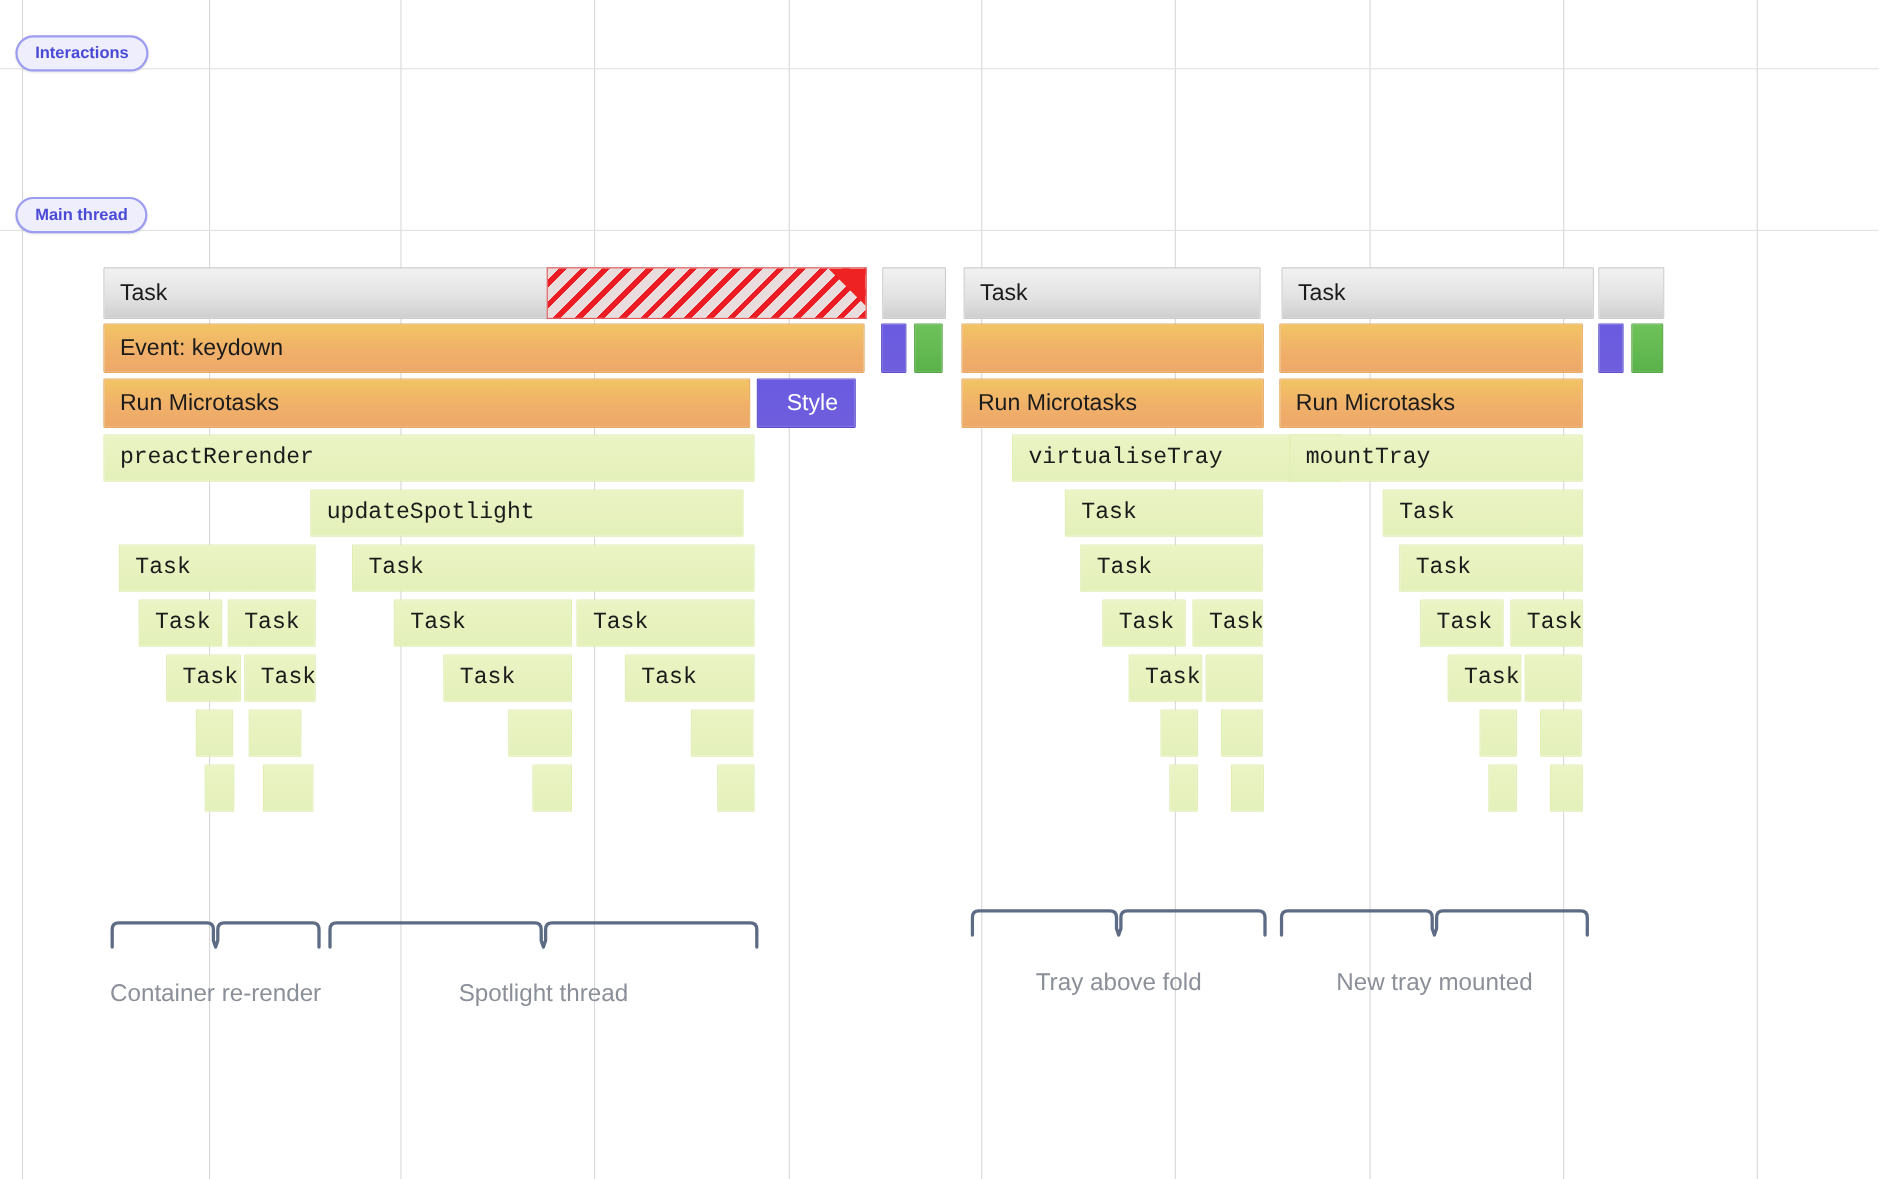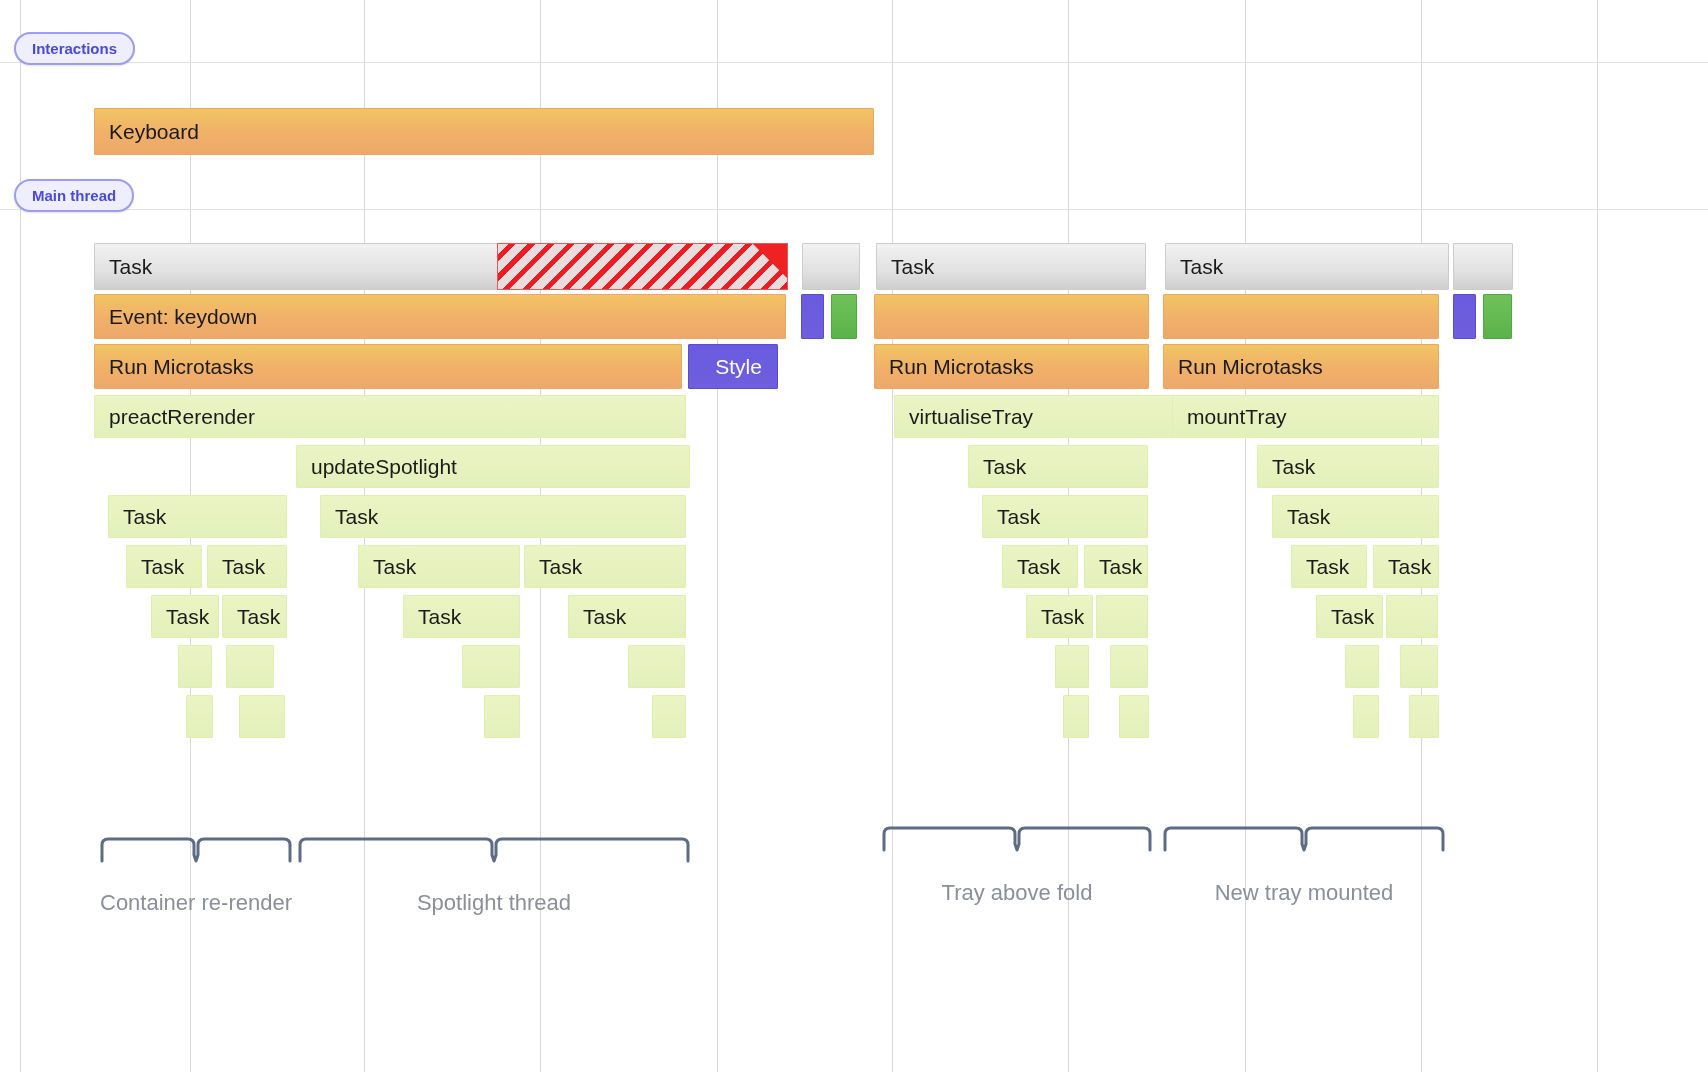--- a/index.html
+++ b/index.html
@@ -67,20 +67,21 @@
     background: linear-gradient(to bottom, #f2c464 0%, #f0b069 55%, #eda86a 100%);
     border: 1px solid #e8a961;
   }
   .bar.gray {
     background: linear-gradient(to bottom, #f2f2f2 0%, #e1e1e1 60%, #cfcfcf 100%);
     border: 1px solid #cccccc;
   }
   .bar.green {
     background: linear-gradient(to bottom, #eaf4c4 0%, #e4f0ba 100%);
     border: 1px solid #e0eeb2;
+    font-family: Liberation Mono, monospace;
   }
   .bar.purple {
     background: linear-gradient(to bottom, #6a5ae0 0%, #6f5fdd 100%);
     border: 1px solid #5a4ccc;
     color: #ffffff;
     font-weight: normal;
     justify-content: center;
     padding-left: 0;
   }
   .bar.greenblock {
@@ -135,23 +136,20 @@
   <div class="vgrid" style="left:1421px"></div>
   <div class="vgrid" style="left:1597px"></div>
 
   <div class="hgrid" style="top:62px"></div>
   <div class="hgrid" style="top:209px"></div>
 
   <div class="track-pill" style="left:14px; top:32px;">
     <span>Interactions</span>
   </div>
 
-  <div class="bar orange" style="left:94px; top:108px; width:780px; height:47px;">
-    <span>Keyboard</span>
-  </div>
 
   <div class="track-pill" style="left:14px; top:179px;text-align:right;">
     <span>Main thread</span>
   </div>
 
   <div class="bar gray" style="left:94px; top:243px; width:694px; height:47px;">
     <span>Task</span>
   </div>
   <div class="hatched" style="left:497px; top:243px; width:291px; height:47px;">
     <span class="corner"></span>
@@ -168,21 +166,21 @@
     <span>Run Microtasks</span>
   </div>
   <div class="bar purple" style="left:688px; top:344px; width:90px; height:45px;padding-left:11px;">
     <span>Style</span>
   </div>
 
   <div class="bar green" style="left:94px; top:395px; width:592px; height:43px;">
     <span>preactRerender</span>
   </div>
 
-  <div class="bar green" style="left:296px; top:445px; width:394px; height:43px;text-align:center;">
+  <div class="bar green" style="left:282px; top:445px; width:394px; height:43px;text-align:center;">
     <span>updateSpotlight</span>
   </div>
 
   <div class="bar green" style="left:108px; top:495px; width:179px; height:43px;">
     <span>Task</span>
   </div>
   <div class="bar green" style="left:320px; top:495px; width:366px; height:43px;">
     <span>Task</span>
   </div>
 
@@ -222,21 +220,21 @@
   <div class="bar green" style="left:484px; top:695px; width:36px; height:43px;"></div>
   <div class="bar green" style="left:652px; top:695px; width:34px; height:43px;"></div>
 
   <div class="bar gray" style="left:876px; top:243px; width:270px; height:47px;">
     <span>Task</span>
   </div>
   <div class="bar orange" style="left:874px; top:294px; width:275px; height:45px;"></div>
   <div class="bar orange" style="left:874px; top:344px; width:275px; height:45px;">
     <span>Run Microtasks</span>
   </div>
-  <div class="bar green" style="left:894px; top:395px; width:300px; height:43px;">
+  <div class="bar green" style="left:920px; top:395px; width:300px; height:43px;">
     <span>virtualiseTray</span>
   </div>
   <div class="bar green" style="left:968px; top:445px; width:180px; height:43px;">
     <span>Task</span>
   </div>
   <div class="bar green" style="left:982px; top:495px; width:166px; height:43px;">
     <span>Task</span>
   </div>
   <div class="bar green" style="left:1002px; top:545px; width:76px; height:43px;">
     <span>Task</span>

